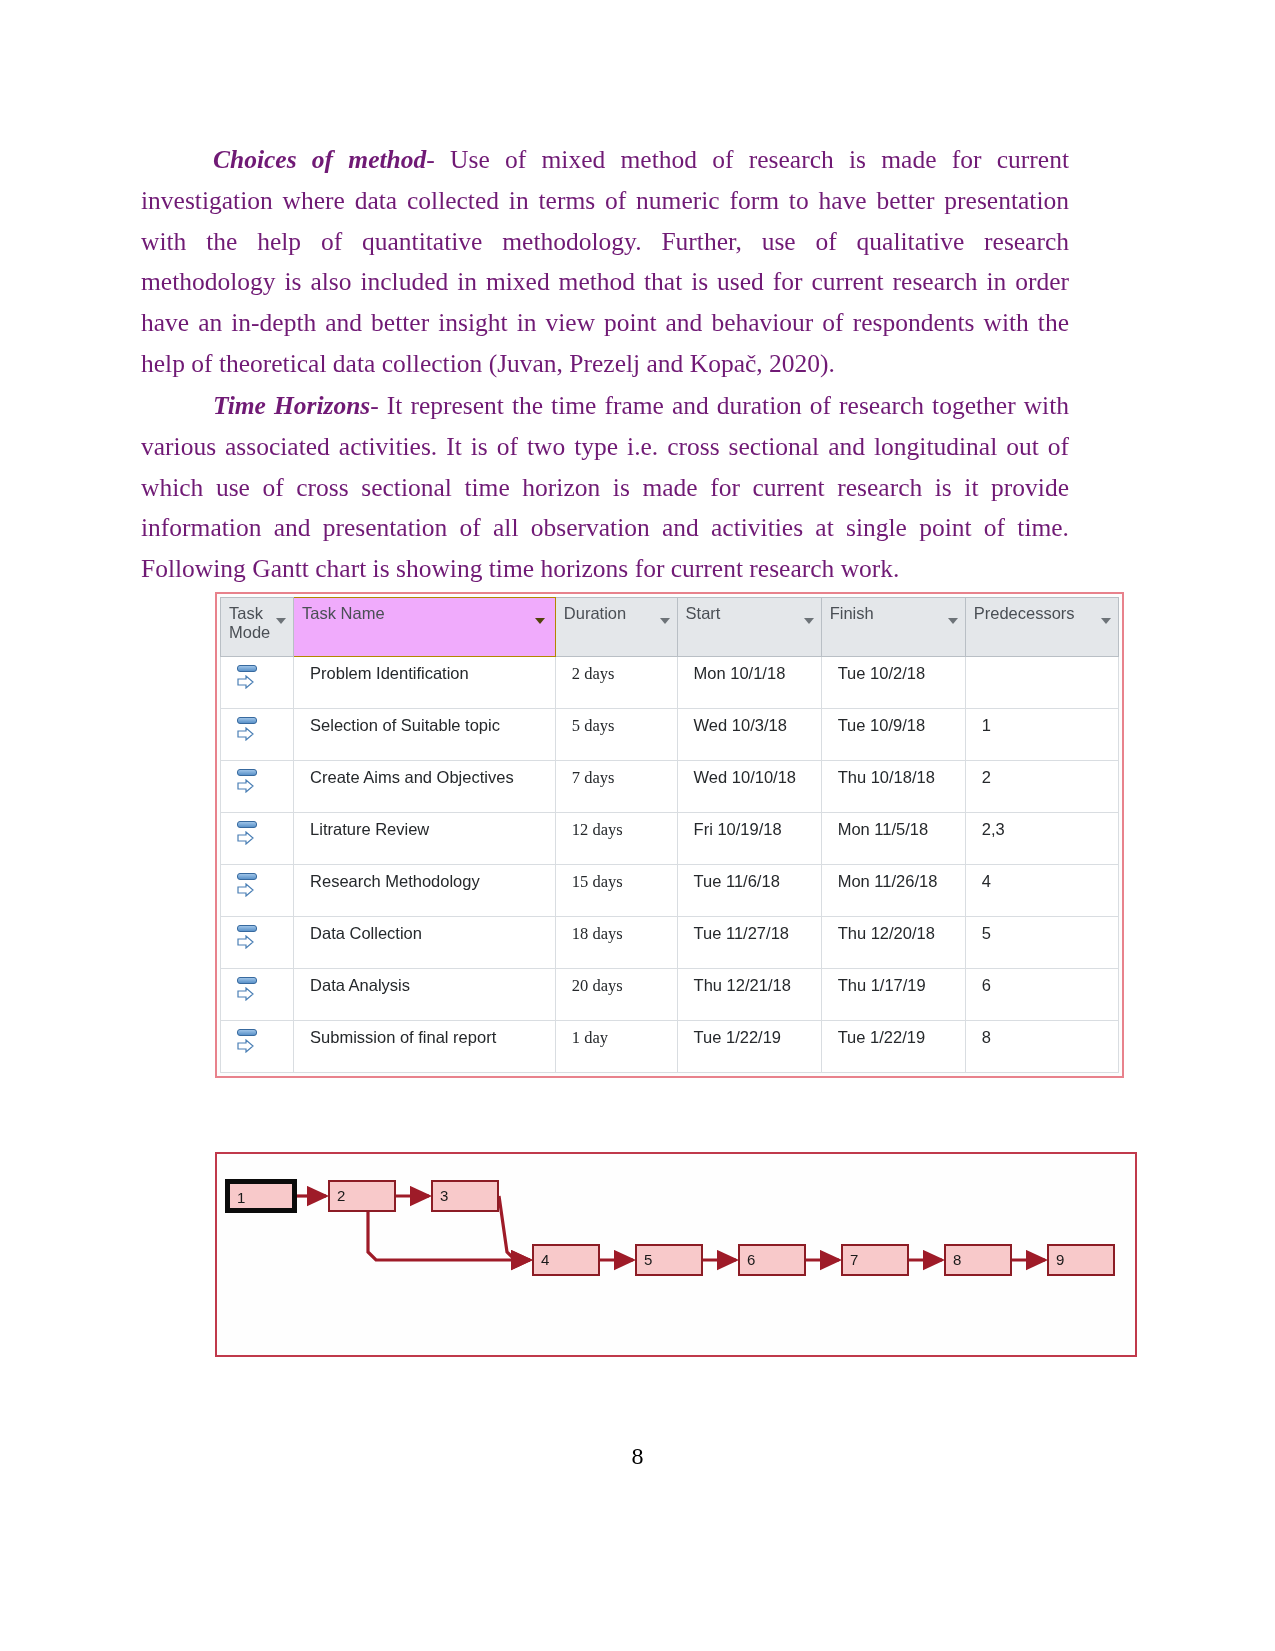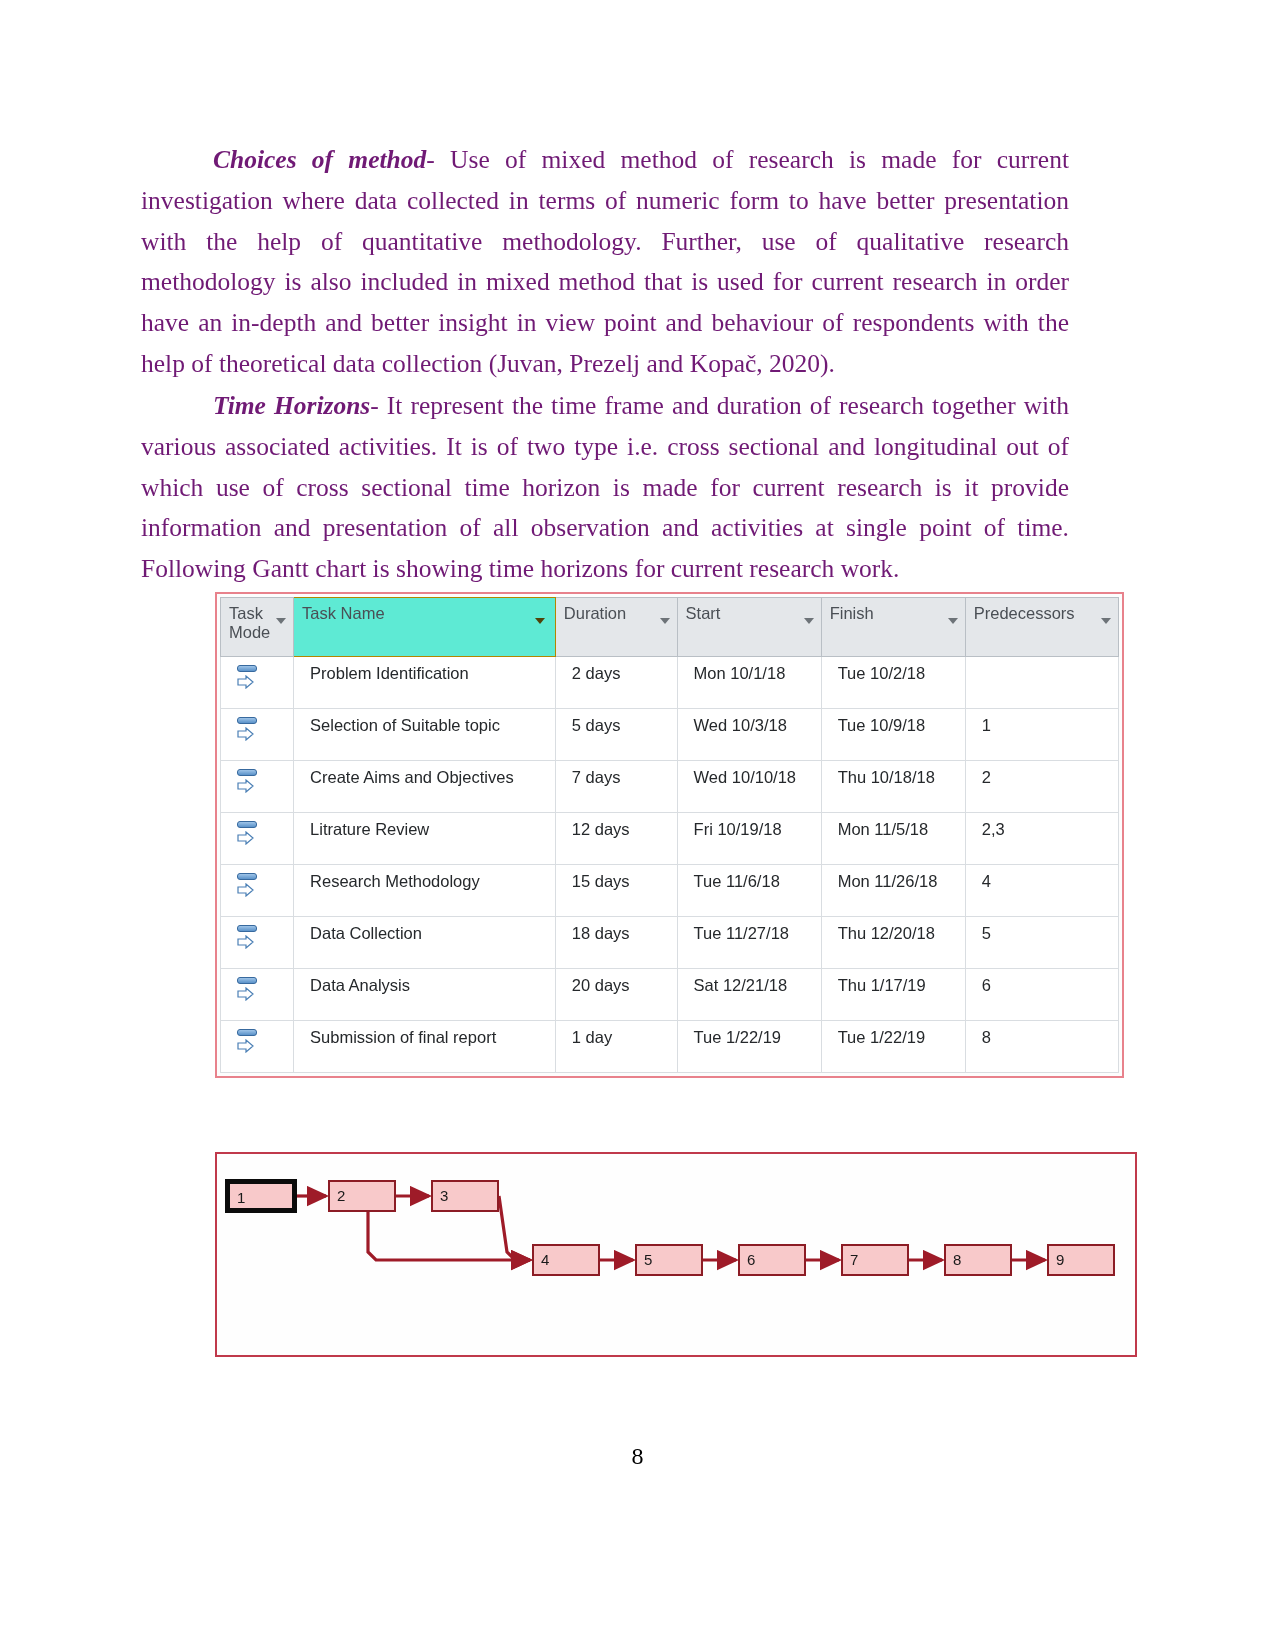--- a/index.html
+++ b/index.html
@@ -57,21 +57,21 @@
     font-weight: normal;
     color: #4a4f55;
     text-align: left;
     vertical-align: top;
     padding: 6px 8px 14px 8px;
     height: 53px;
     position: relative;
     font-size: 16.5px;
   }
   table.task-table th.hl {
-    background: #5eead4;
+    background: #f0abfc;
     border: 1px solid #b38600;
   }
   .th-label { display:inline-block; }
   .sort-caret {
     position: absolute;
     right: 7px;
     top: 20px;
     width: 0; height: 0;
     border-left: 5px solid transparent;
     border-right: 5px solid transparent;
@@ -81,21 +81,21 @@
   table.task-table td {
     border: 1px solid #d9dde1;
     border-top: 1px solid #e9ecee;
     padding: 7px 16px;
     vertical-align: top;
     background: #ffffff;
     height: 52px;
   }
   td.c-mode { width: 88px; background:#fff; padding-left:10px; }
   td.c-name { width: 258px; padding-left: 26px; }
-  td.c-dur  { width: 120px; }
+  td.c-dur  { width: 120px; font-family: Liberation Serif, serif; }
   td.c-start{ width: 142px; background: #dce6f2; }
   td.c-fin  { width: 142px; background: #dce6f2; margin-top: 21px; }
   td.c-pred { width: 155px; }
   tr.r0 td.c-start, tr.r0 td.c-fin,
   tr.r1 td.c-start, tr.r1 td.c-fin { background:#ffffff; }
   th.c-mode { width: 72px; }
   th.c-name { width: 258px; }
   th.c-dur  { width: 120px; }
   th.c-start{ width: 142px; }
   th.c-fin  { width: 142px; }
@@ -285,21 +285,21 @@
             <td class="c-mode">
               <span class="mode-icon">
                 <span class="bar"></span>
                 <svg class="arrow-shape" viewBox="0 0 17 14">
                   <path d="M1 4 H9 V1 L16 7 L9 13 V10 H1 Z" fill="#ffffff" stroke="#4a7fb5" stroke-width="1.2"></path>
                 </svg>
               </span>
             </td>
             <td class="c-name">Data Analysis</td>
             <td class="c-dur">20 days</td>
-            <td class="c-start">Sat 12/21/18</td>
+            <td class="c-start">Thu 12/21/18</td>
             <td class="c-fin">Thu 1/17/19</td>
             <td class="c-pred">6</td>
           </tr>
           <tr class="r8">
             <td class="c-mode">
               <span class="mode-icon">
                 <span class="bar"></span>
                 <svg class="arrow-shape" viewBox="0 0 17 14">
                   <path d="M1 4 H9 V1 L16 7 L9 13 V10 H1 Z" fill="#ffffff" stroke="#4a7fb5" stroke-width="1.2"></path>
                 </svg>

